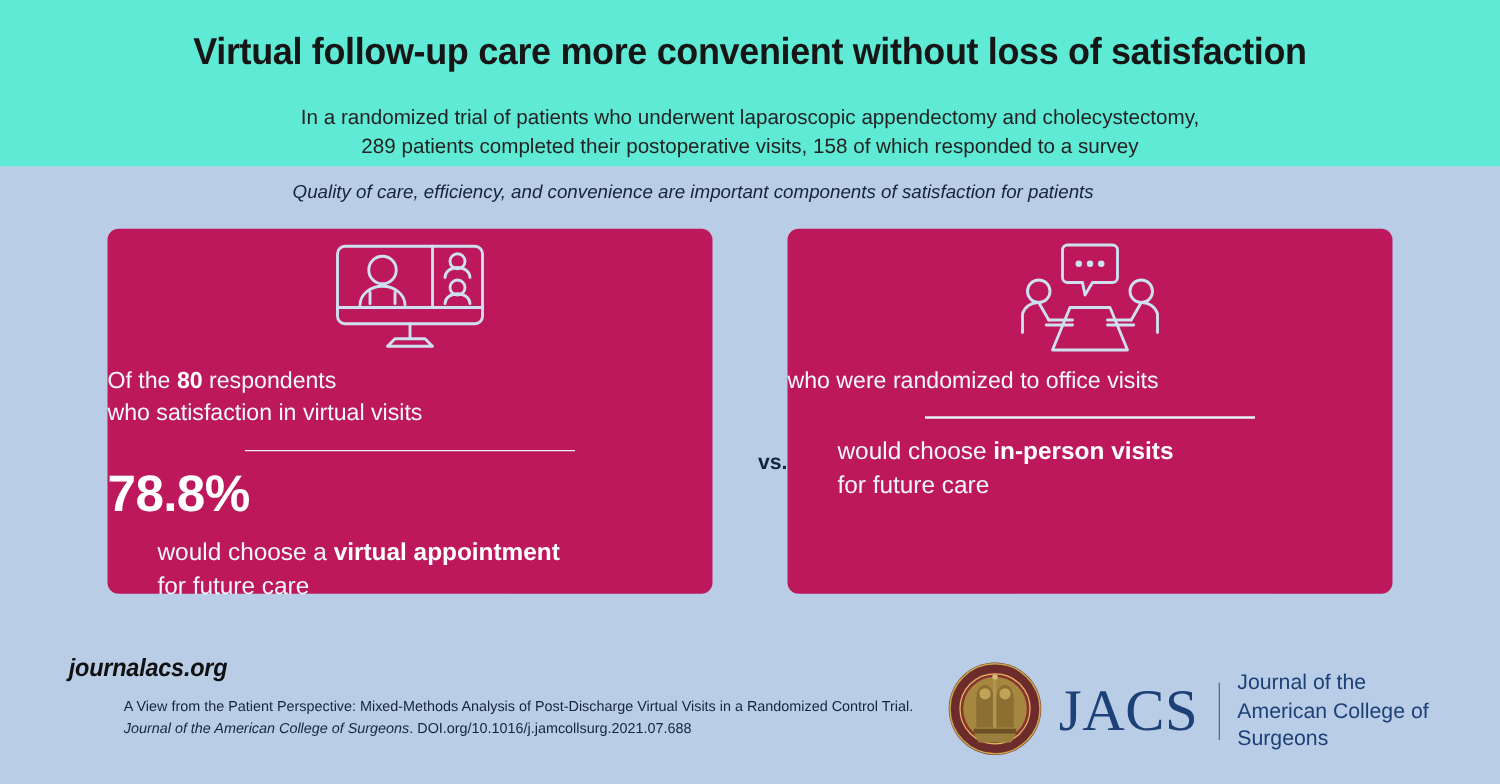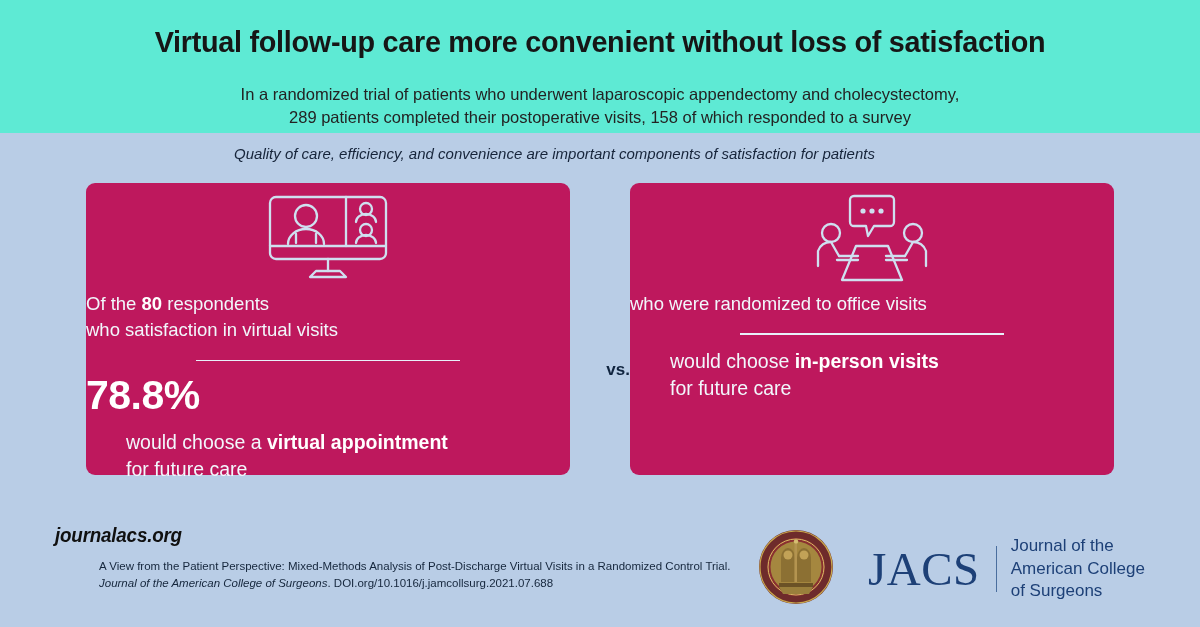--- a/index.html
+++ b/index.html
@@ -159,21 +159,21 @@
     height: 80px;
     display: flex;
     align-items: center;
   }
 
   #jacs-wordmark {
     font-family: "Liberation Serif", serif;
     font-size: 47px;
     color: #1d4077;
     line-height: 1;
-    margin-left: 33px;
+    margin-left: 12px;
     letter-spacing: 0.5px;
   }
 
   #jacs-divider {
     width: 1.5px;
     height: 46px;
     background: #4a6e9e;
     margin: 0 14px 0 16px;
   }
 

